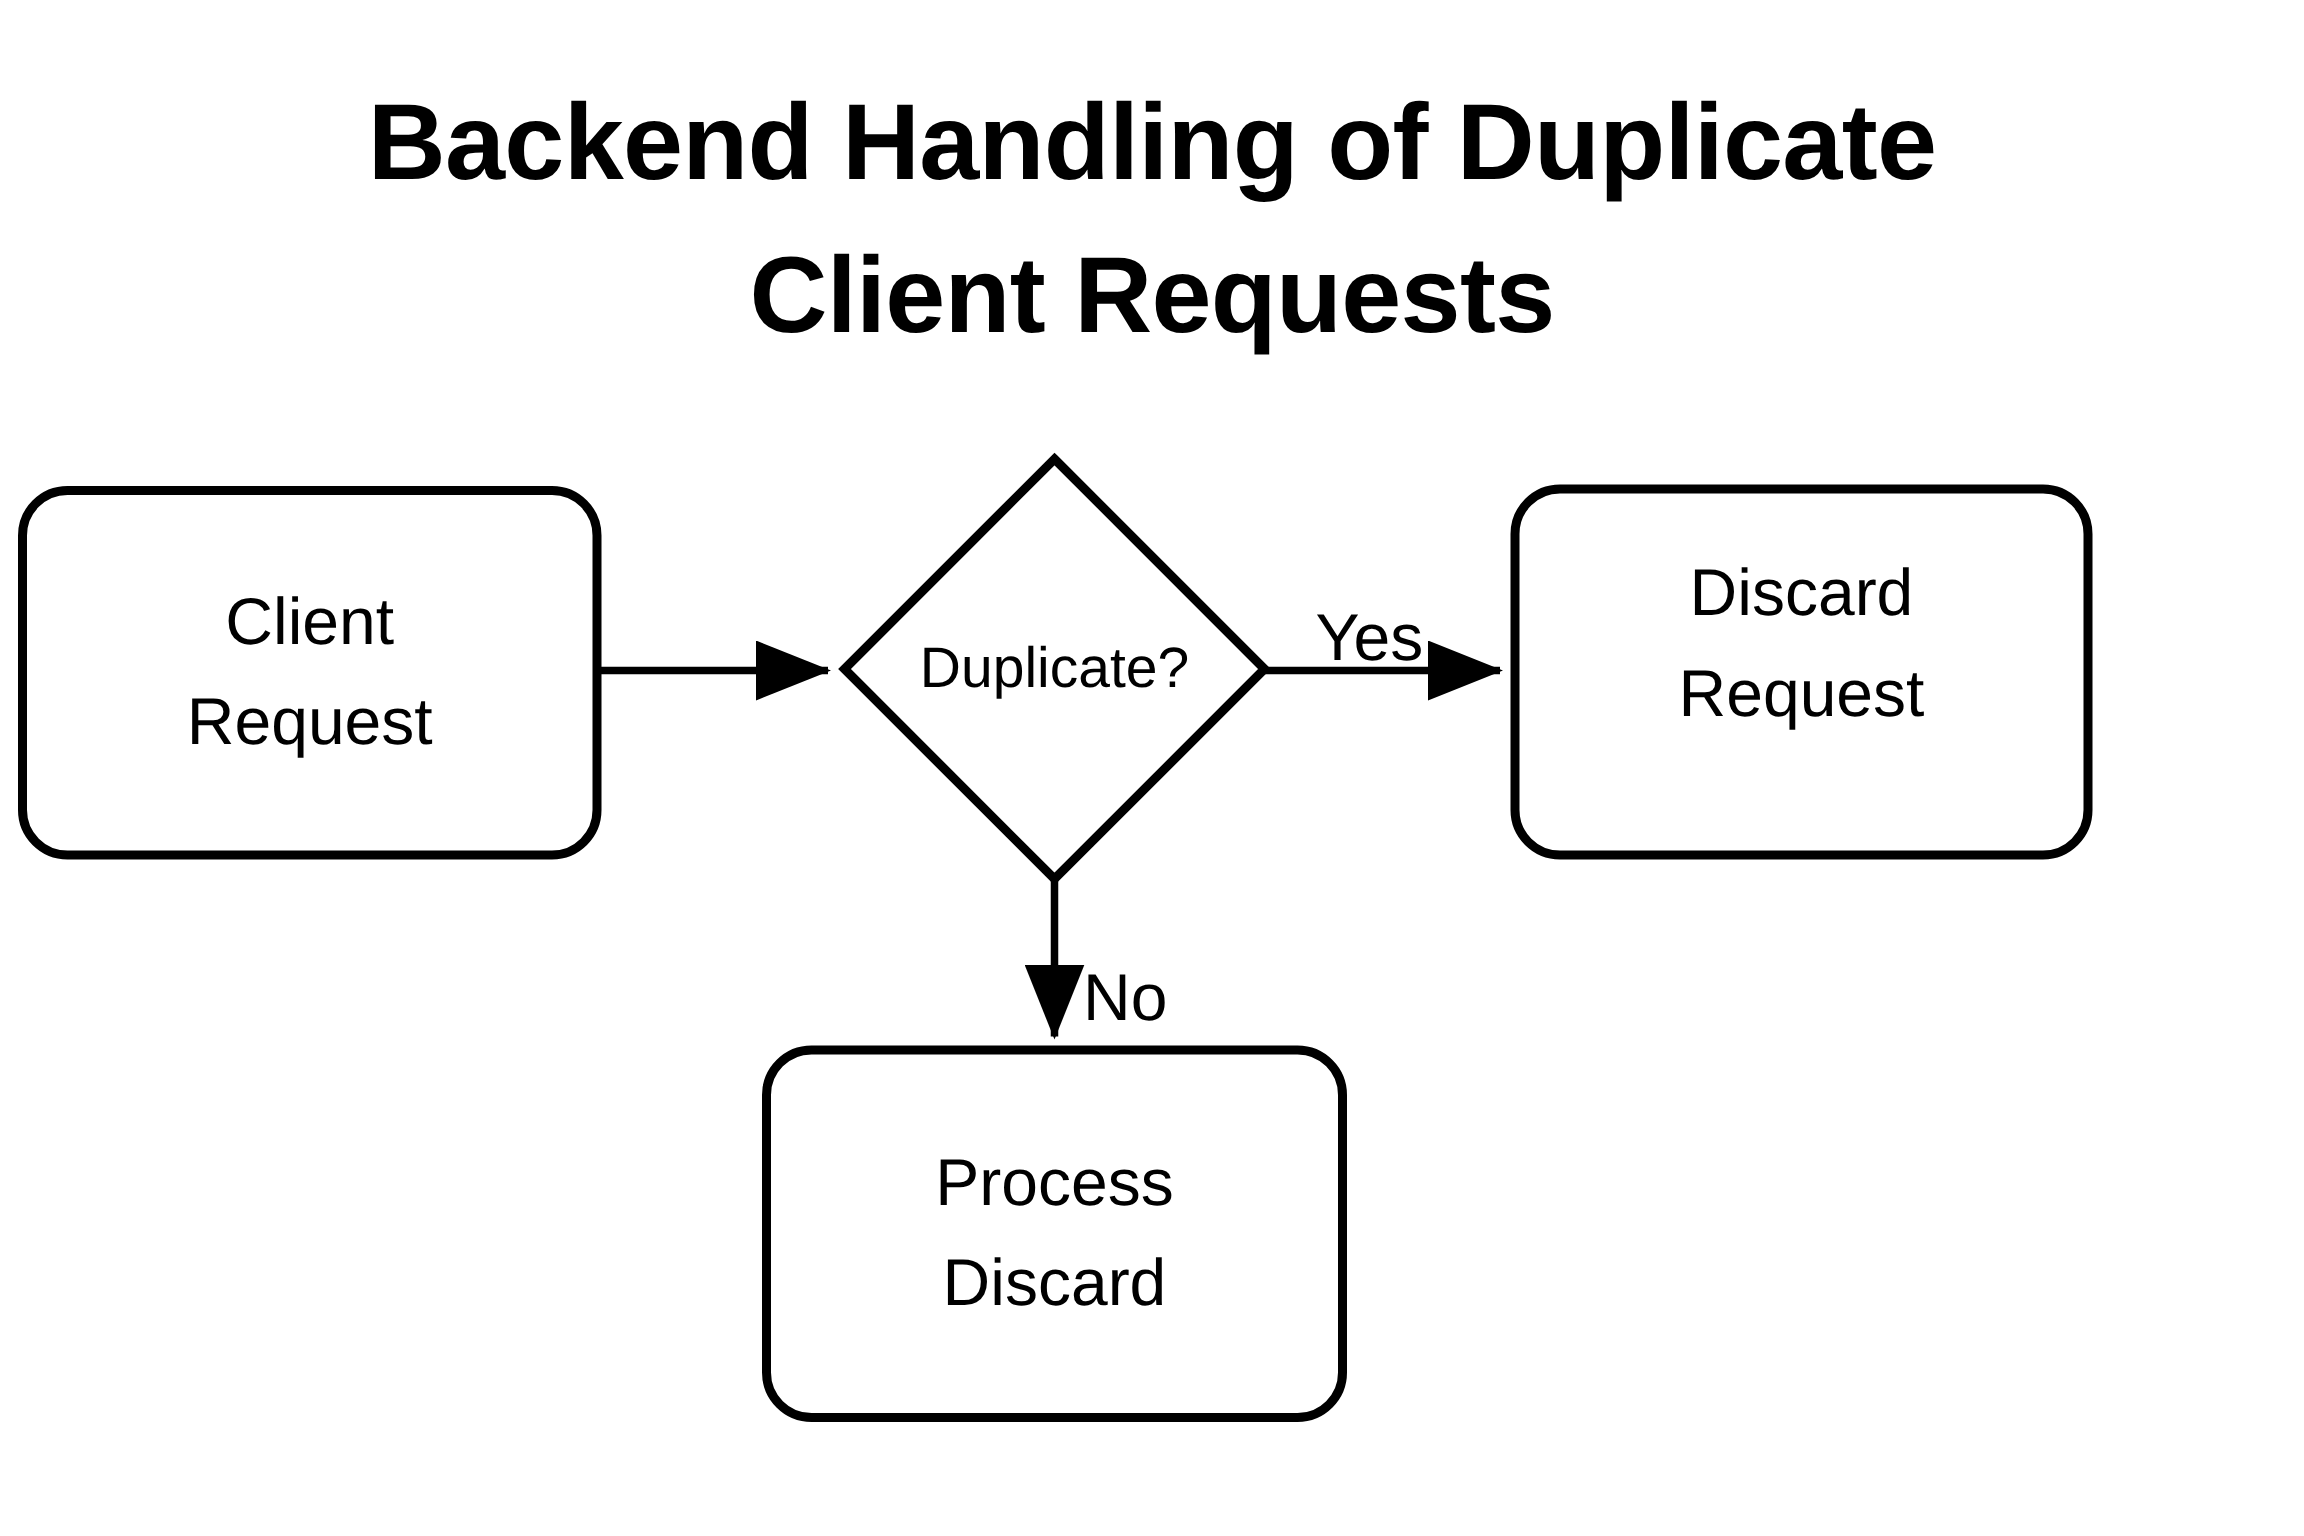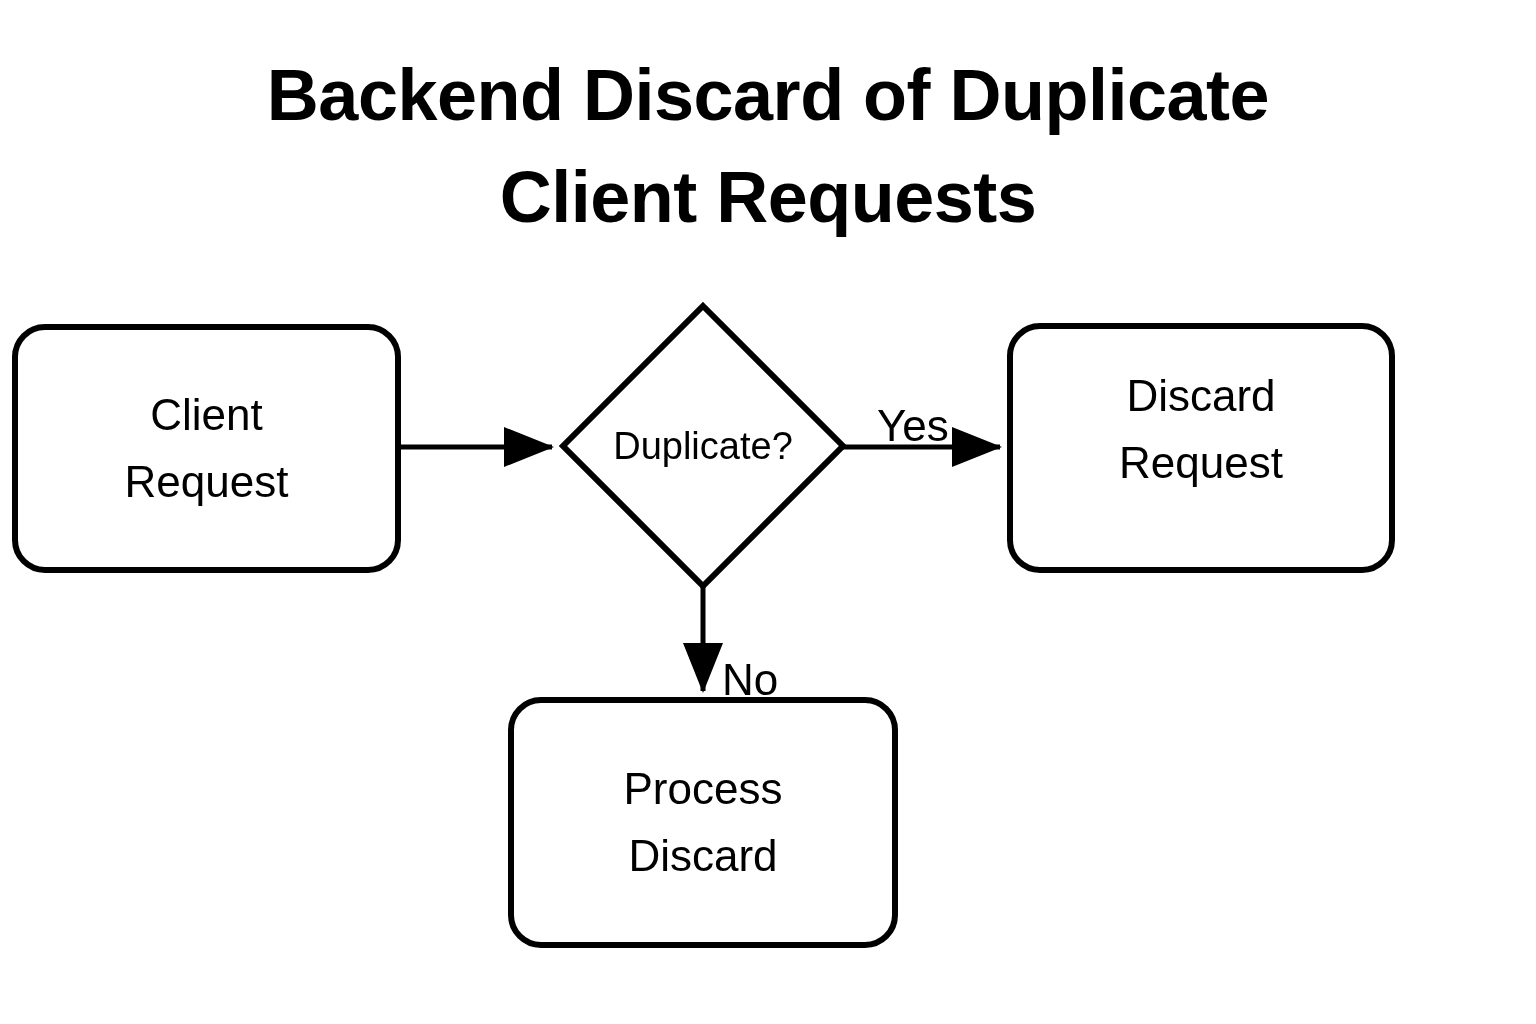--- a/index.html
+++ b/index.html
@@ -81,28 +81,28 @@
     margin-top: 18px;
   }
 
   
   #node-client-request  { left: 15px;   top: 327px; width: 383px; height: 243px; }
   #node-discard-request { left: 1010px; top: 308px; width: 382px; height: 244px; }
   #node-process-request { left: 511px;  top: 700px; width: 384px; height: 245px; }
   #node-duplicate-decision { left: 563px; top: 420px; width: 280px; height: 54px; }
 
   #edge-label-yes { left: 877px; top: 386px; }
-  #edge-label-no  { left: 722px; top: 640px; text-align: center; }
+  #edge-label-no  { left: 722px; top: 626px; text-align: center; }
 </style>
 </head>
 <body>
 
 <div id="canvas">
 
-  <div id="diagram-title">Backend Discard of Duplicate
+  <div id="diagram-title">Backend Handling of Duplicate
 Client Requests</div>
 
   <svg id="flow-svg" viewBox="0 0 1536 1024">
     <defs>
       <marker id="arrowhead" markerWidth="10" markerHeight="8" refX="9.6" refY="4" orient="auto" markerUnits="strokeWidth">
         <path d="M0,0 L10,4 L0,8 z" fill="#000000"></path>
       </marker>
     </defs>
 
     <rect x="15" y="327" width="383" height="243" rx="30" ry="30" fill="#ffffff" stroke="#000000" stroke-width="6"></rect>

